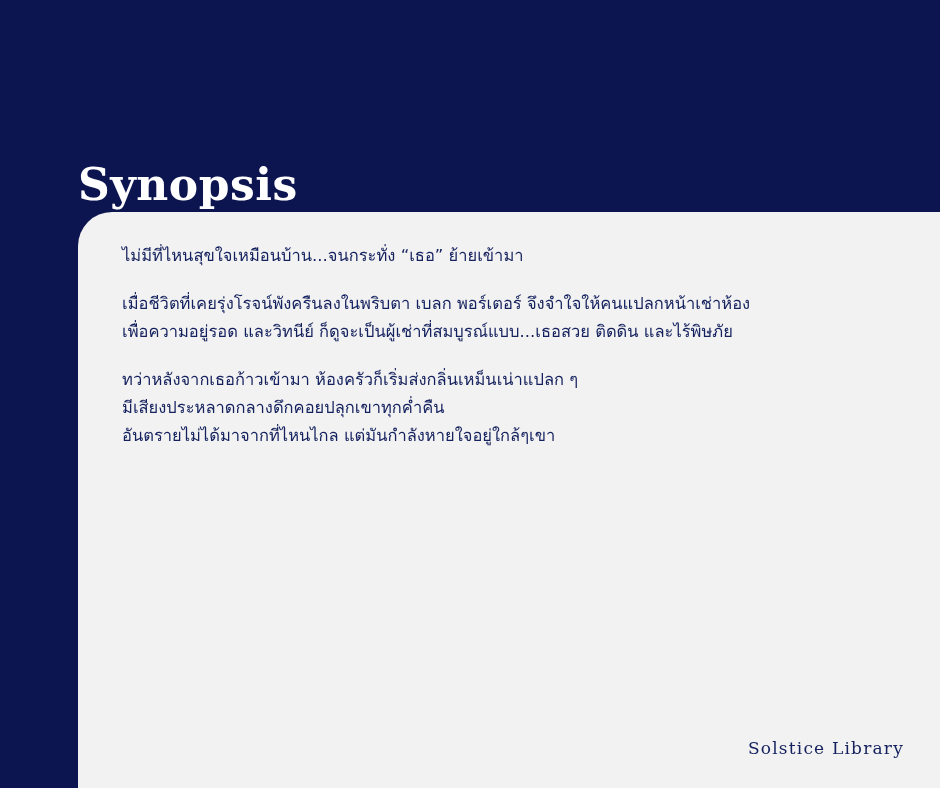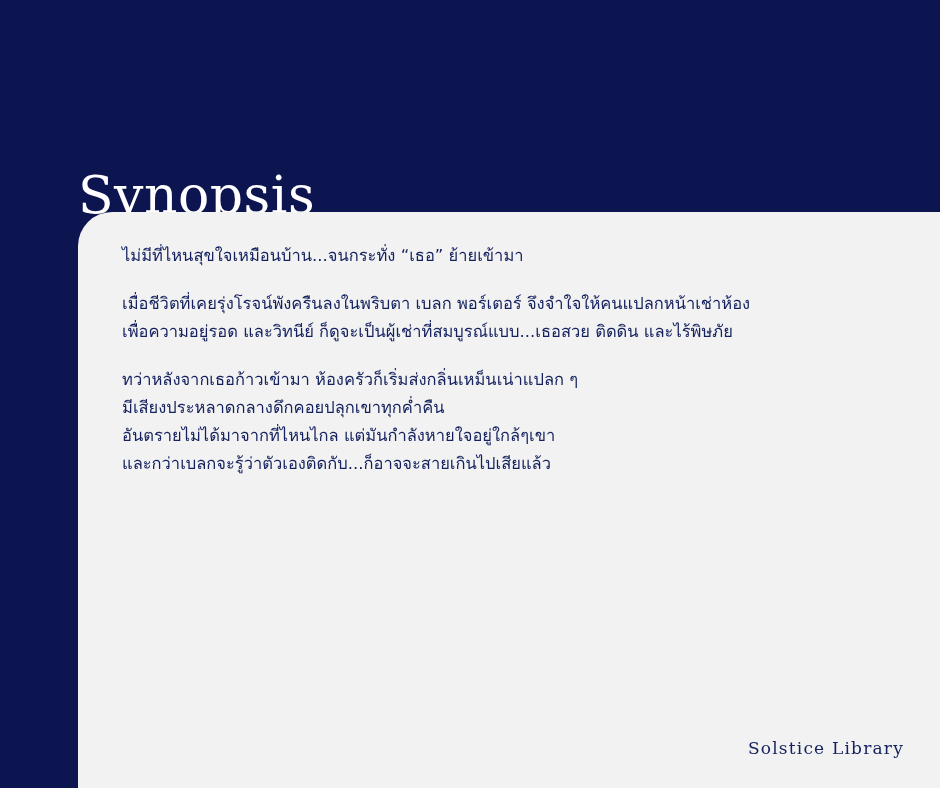--- a/index.html
+++ b/index.html
@@ -20,22 +20,22 @@
     height: 788px;
     background: #0d1550;
   }
 
   
   .title {
     position: absolute;
     left: 78px;
     top: 133px;
     font-family: "DejaVu Serif", "Liberation Serif", serif;
-    font-weight: 400;
-    font-size: 52px;
+    font-weight: 700;
+    font-size: 44px;
     line-height: 1.05;
     color: #ffffff;
     letter-spacing: 0.5px;
     white-space: nowrap;
   }
 
   
   .card {
     position: absolute;
     left: 78px;
@@ -96,20 +96,19 @@
           <span class="line">ไม่มีที่ไหนสุขใจเหมือนบ้าน...จนกระทั่ง “เธอ” ย้ายเข้ามา</span>
         </p>
         <p class="para">
           <span class="line">เมื่อชีวิตที่เคยรุ่งโรจน์พังครืนลงในพริบตา เบลก พอร์เตอร์ จึงจำใจให้คนแปลกหน้าเช่าห้อง</span>
           <span class="line">เพื่อความอยู่รอด และวิทนีย์ ก็ดูจะเป็นผู้เช่าที่สมบูรณ์แบบ...เธอสวย ติดดิน และไร้พิษภัย</span>
         </p>
         <p class="para">
           <span class="line">ทว่าหลังจากเธอก้าวเข้ามา ห้องครัวก็เริ่มส่งกลิ่นเหม็นเน่าแปลก ๆ</span>
           <span class="line">มีเสียงประหลาดกลางดึกคอยปลุกเขาทุกค่ำคืน</span>
           <span class="line">อันตรายไม่ได้มาจากที่ไหนไกล แต่มันกำลังหายใจอยู่ใกล้ๆเขา</span>
-          <span class="line">และกว่าเบลกจะรู้ว่าตัวเองติดกับ...ก็อาจจะสายเกินไปเสียแล้ว</span>
         </p>
       </div>
   </div>
 
   <div class="footer" style="color: rgb(20, 33, 94);">Solstice Library</div>
 
 </div>
 
 </body></html>

